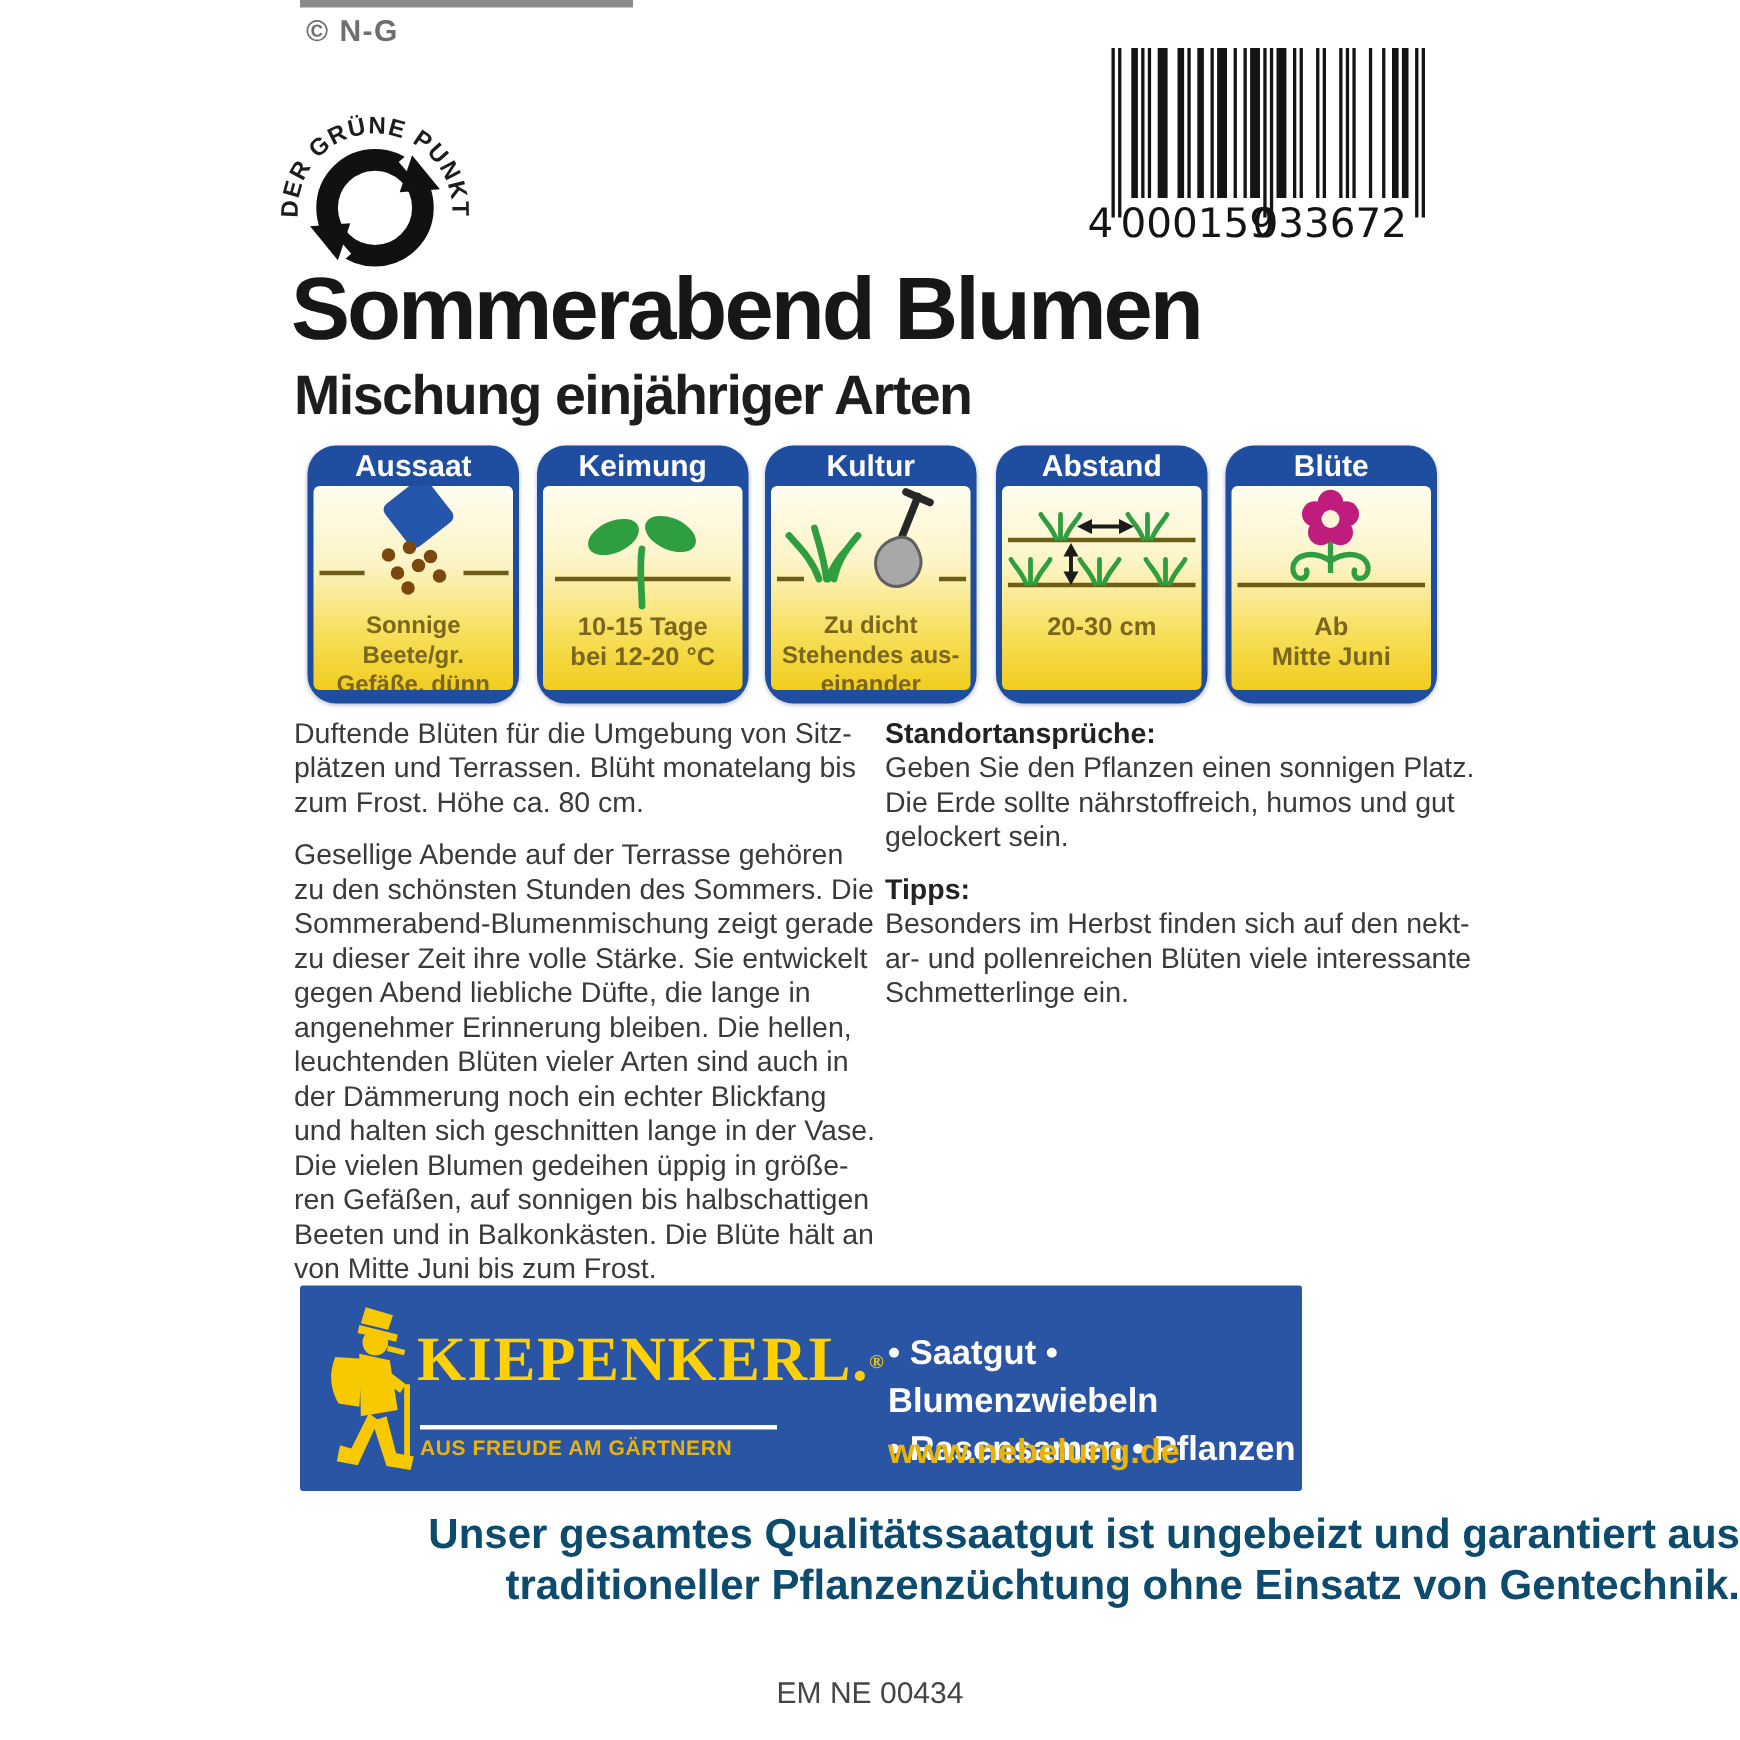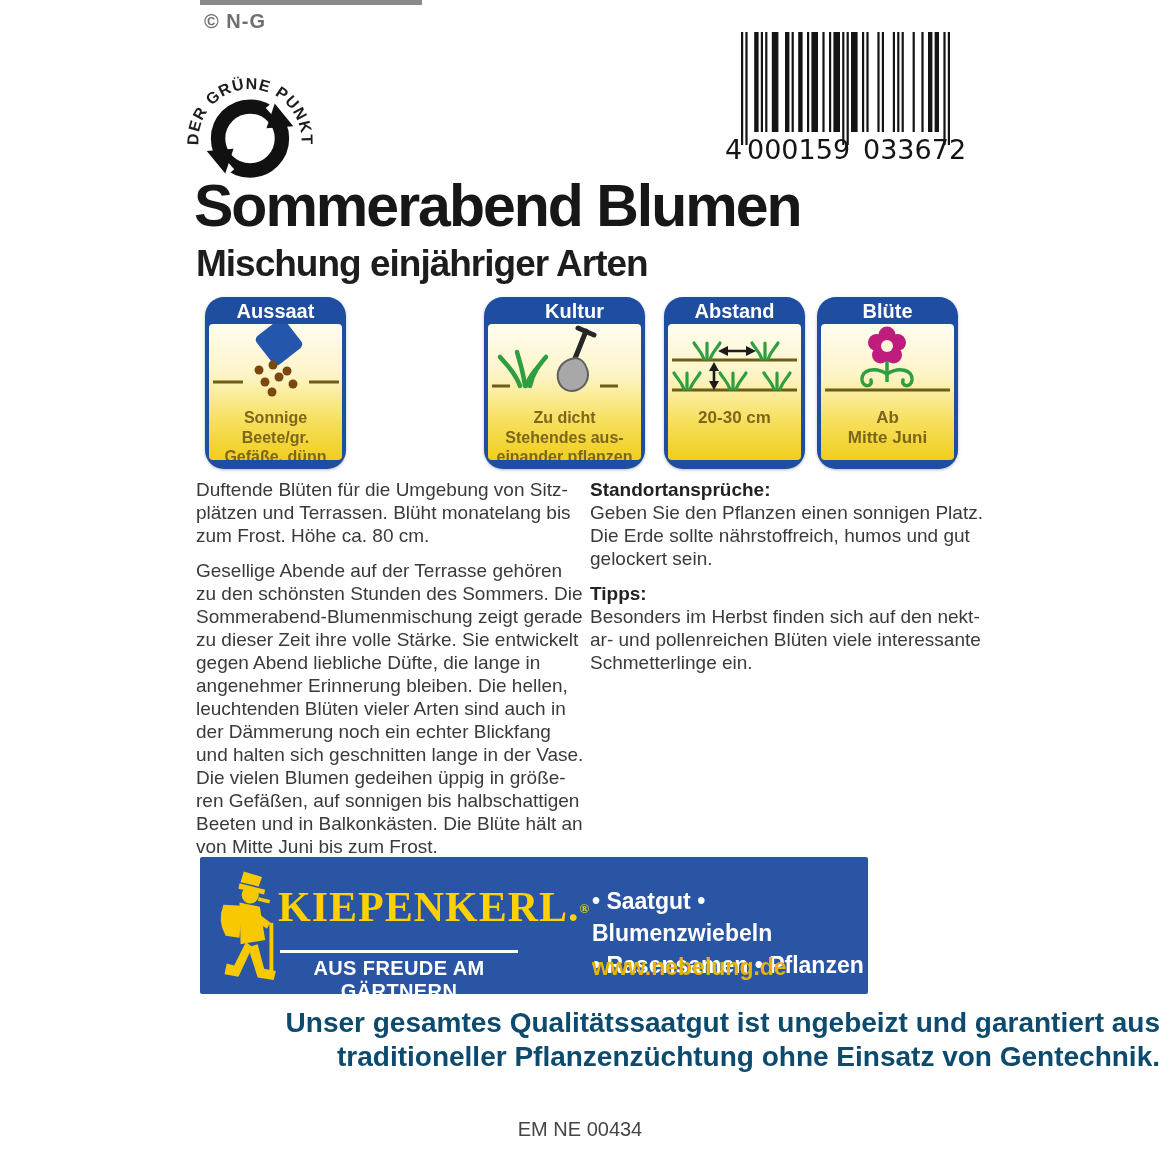--- a/index.html
+++ b/index.html
@@ -10,55 +10,55 @@
   
   .top-sliver{position:absolute;left:200px;top:0;width:222px;height:5px;background:#4c4c4c;opacity:.65;}
   .copyright{position:absolute;left:204px;top:10px;font-size:20px;color:#6f6f6f;font-weight:700;letter-spacing:1px;}
   .gruene-punkt{position:absolute;left:182px;top:52px;}
   .content-note{position:absolute;left:418px;top:104px;width:276px;text-align:center;
                 font-size:25px;line-height:31px;color:#2f2f2f;}
   .barcode{position:absolute;left:727px;top:32px;width:228px;height:142px;}
   .barcode .digit{position:absolute;top:102px;font-family:"DejaVu Sans",sans-serif;font-size:27px;color:#141414;}
   .bc-lead{left:-2px;width:16px;text-align:left;}
   .bc-g1{left:20px;width:93px;text-align:center;}
-  .bc-g2{left:136px;width:93px;text-align:center;}
+  .bc-g2{left:108px;width:93px;text-align:center;}
 
   
   .title{position:absolute;left:194px;top:172px;font-size:59px;font-weight:700;letter-spacing:-2px;color:#171717;}
   .subtitle{position:absolute;left:196px;top:243px;font-size:37px;font-weight:700;letter-spacing:-1px;color:#1d1d1d;}
 
   
   .infobox{position:absolute;top:297px;width:141px;height:172px;background:#1f4da0;border-radius:19px;
            box-shadow:0 1px 3px rgba(40,60,120,.35);}
   .infobox .hdr{height:27px;line-height:28px;text-align:center;color:#ffffff;font-weight:700;font-size:20px;}
   .infobox .body{position:absolute;left:4px;right:4px;top:27px;bottom:9px;border-radius:4px;overflow:hidden;
            background:linear-gradient(180deg,#fffdf0 0%,#fdf4c6 38%,#f7df5b 72%,#f0cd1d 100%);}
   .icon-area{position:relative;height:84px;}
   .icon-area svg{position:absolute;left:0;top:0;}
   .caption{text-align:center;font-weight:700;font-size:17px;line-height:20px;color:#7b661c;}
   .caption.small{font-size:16px;line-height:19.5px;}
-  .box1{left:205px;} .box2{left:358px;} .box3{left:484px;padding-left:20px;} .box4{left:664px;} .box5{left:817px;}
+  .box1{left:205px;} .box2{left:358px;} .box3{left:510px;} .box4{left:664px;} .box5{left:817px;}
 
   
   .col{position:absolute;width:405px;font-size:19px;line-height:23px;color:#3a3a3a;}
   .leftcol{left:196px;top:478px;}
   .rightcol{left:590px;top:478px;}
   .col p{margin:0 0 12px 0;}
   .col h3{margin:0;font-size:19px;line-height:23px;color:#222222;}
   .rc-h2{margin-top:14px;}
 
   
   .brandbar{position:absolute;left:200px;top:857px;width:668px;height:137px;background:#2a55a5;border-radius:2px;}
   .kiep-man{position:absolute;left:16px;top:12px;}
   .kiep-word{position:absolute;left:78px;top:26px;font-family:"Liberation Serif",serif;font-weight:700;
              font-size:42px;letter-spacing:1px;color:#ffd104;}
   .kiep-reg{font-size:13px;vertical-align:8px;letter-spacing:0;}
   .kiep-rule{position:absolute;left:80px;top:93px;width:238px;height:3px;background:#ffffff;}
-  .kiep-tagline{position:absolute;left:80px;top:100px;width:238px;text-align:center;color:#ffffff;
-                font-weight:700;font-size:20px;letter-spacing:.4px;}
+  .kiep-tagline{position:absolute;left:80px;top:100px;width:238px;color:#eab308;
+                font-weight:700;font-size:14px;letter-spacing:.4px;}
   .products{position:absolute;left:392px;top:28px;color:#ffffff;font-weight:700;font-size:23px;line-height:32px;}
   .website{position:absolute;left:392px;top:97px;color:#eab308;font-weight:700;font-size:23px;}
 
   
   .statement{position:absolute;left:0;top:1006px;width:1160px;text-align:right;color:#0c4a6e;
              font-weight:700;font-size:28px;line-height:34px;}
   .print-code{position:absolute;left:0;top:1118px;width:1160px;text-align:center;font-size:20px;color:#454545;}
 </style>
 </head>
 <body>
@@ -145,20 +145,35 @@
             <circle cx="63" cy="68" r="4.5"></circle>
           </g>
         </svg>
       </div>
       <div class="caption small prelines">Sonnige Beete/gr.
 Gefäße, dünn ver-
 teilt, April bis Juni</div>
     </div>
   </div>
 
+  <div class="infobox box2">
+    <div class="hdr">Keimung</div>
+    <div class="body">
+      <div class="icon-area">
+        <svg width="133" height="84" viewBox="0 0 133 84">
+          <line x1="8" y1="62" x2="125" y2="62" stroke="#6d5d17" stroke-width="3"></line>
+          <path d="M66,80 C66,70 64,54 66,42" stroke="#2f9e41" stroke-width="4.5" fill="none" stroke-linecap="round"></path>
+          <ellipse cx="47" cy="34" rx="18" ry="10.5" fill="#2f9e41" transform="rotate(-24 47 34)"></ellipse>
+          <ellipse cx="85" cy="32" rx="18" ry="10.5" fill="#2f9e41" transform="rotate(24 85 32)"></ellipse>
+        </svg>
+      </div>
+      <div class="caption prelines">10-15 Tage
+bei 12-20 °C</div>
+    </div>
+  </div>
 
   <div class="infobox box3">
     <div class="hdr">Kultur</div>
     <div class="body">
       <div class="icon-area">
         <svg width="133" height="84" viewBox="0 0 133 84">
           <line x1="4" y1="62" x2="22" y2="62" stroke="#6d5d17" stroke-width="3"></line>
           <line x1="112" y1="62" x2="130" y2="62" stroke="#6d5d17" stroke-width="3"></line>
           <g stroke="#2f9e41" stroke-width="4.5" fill="none" stroke-linecap="round">
             <path d="M32,62 C27,48 18,40 12,33"></path>

